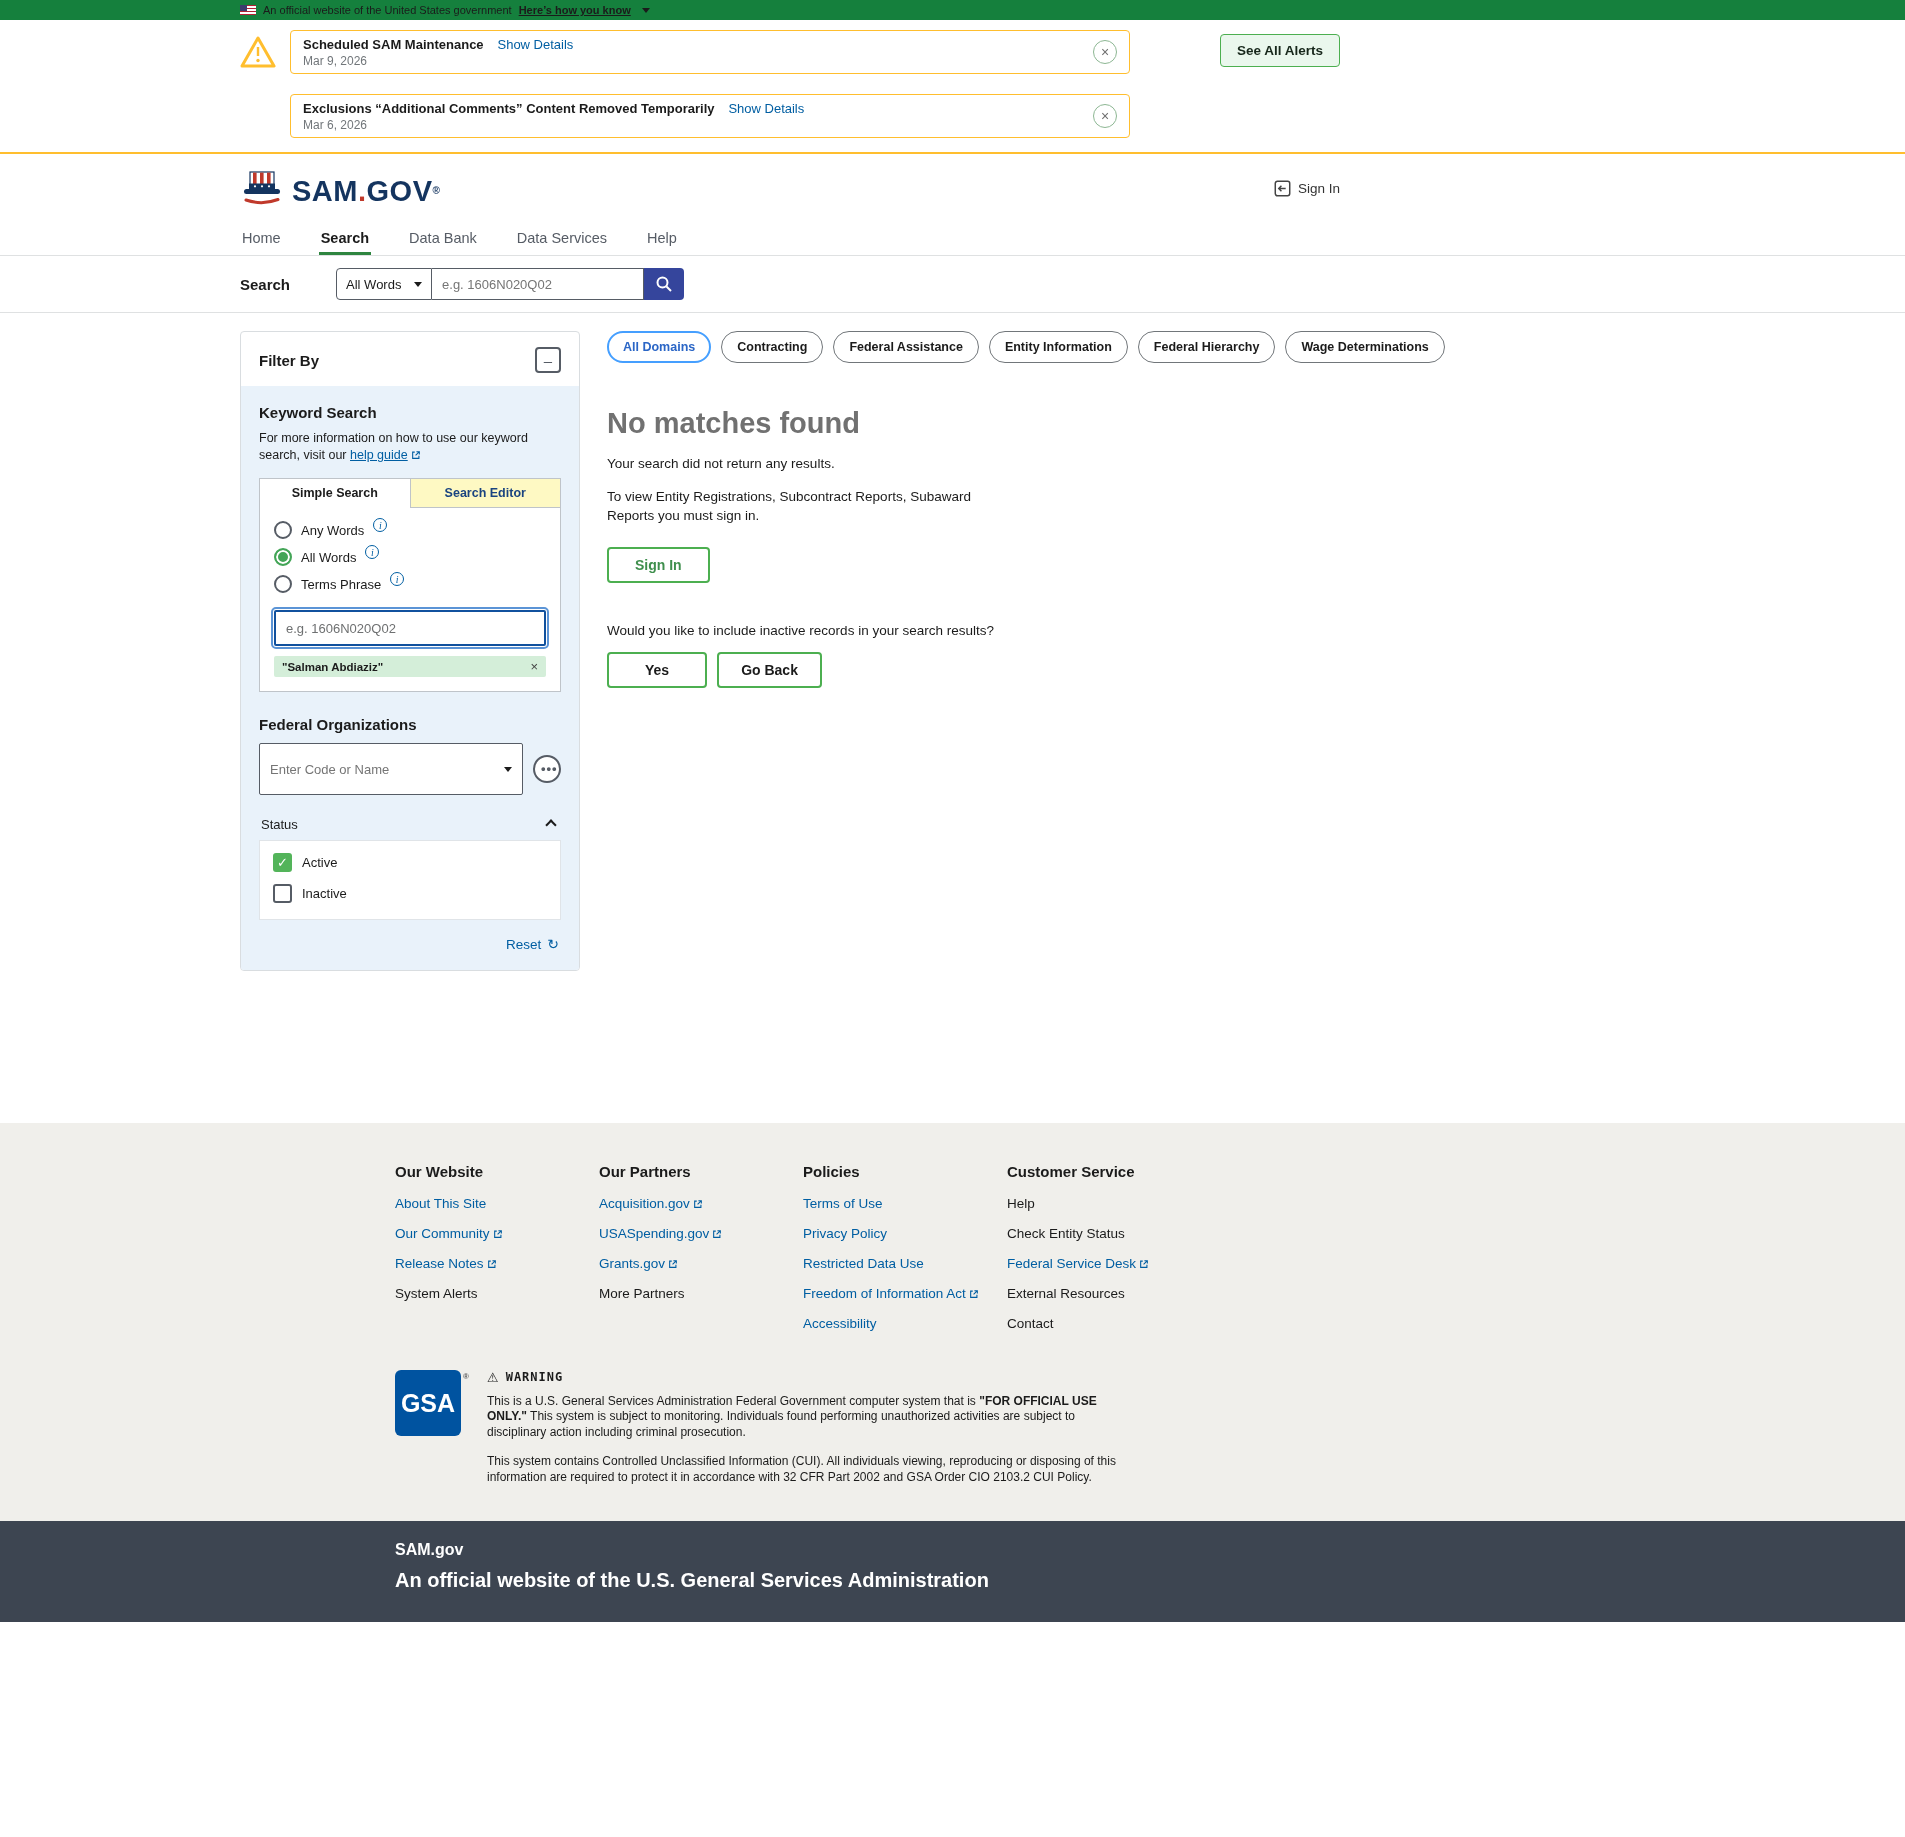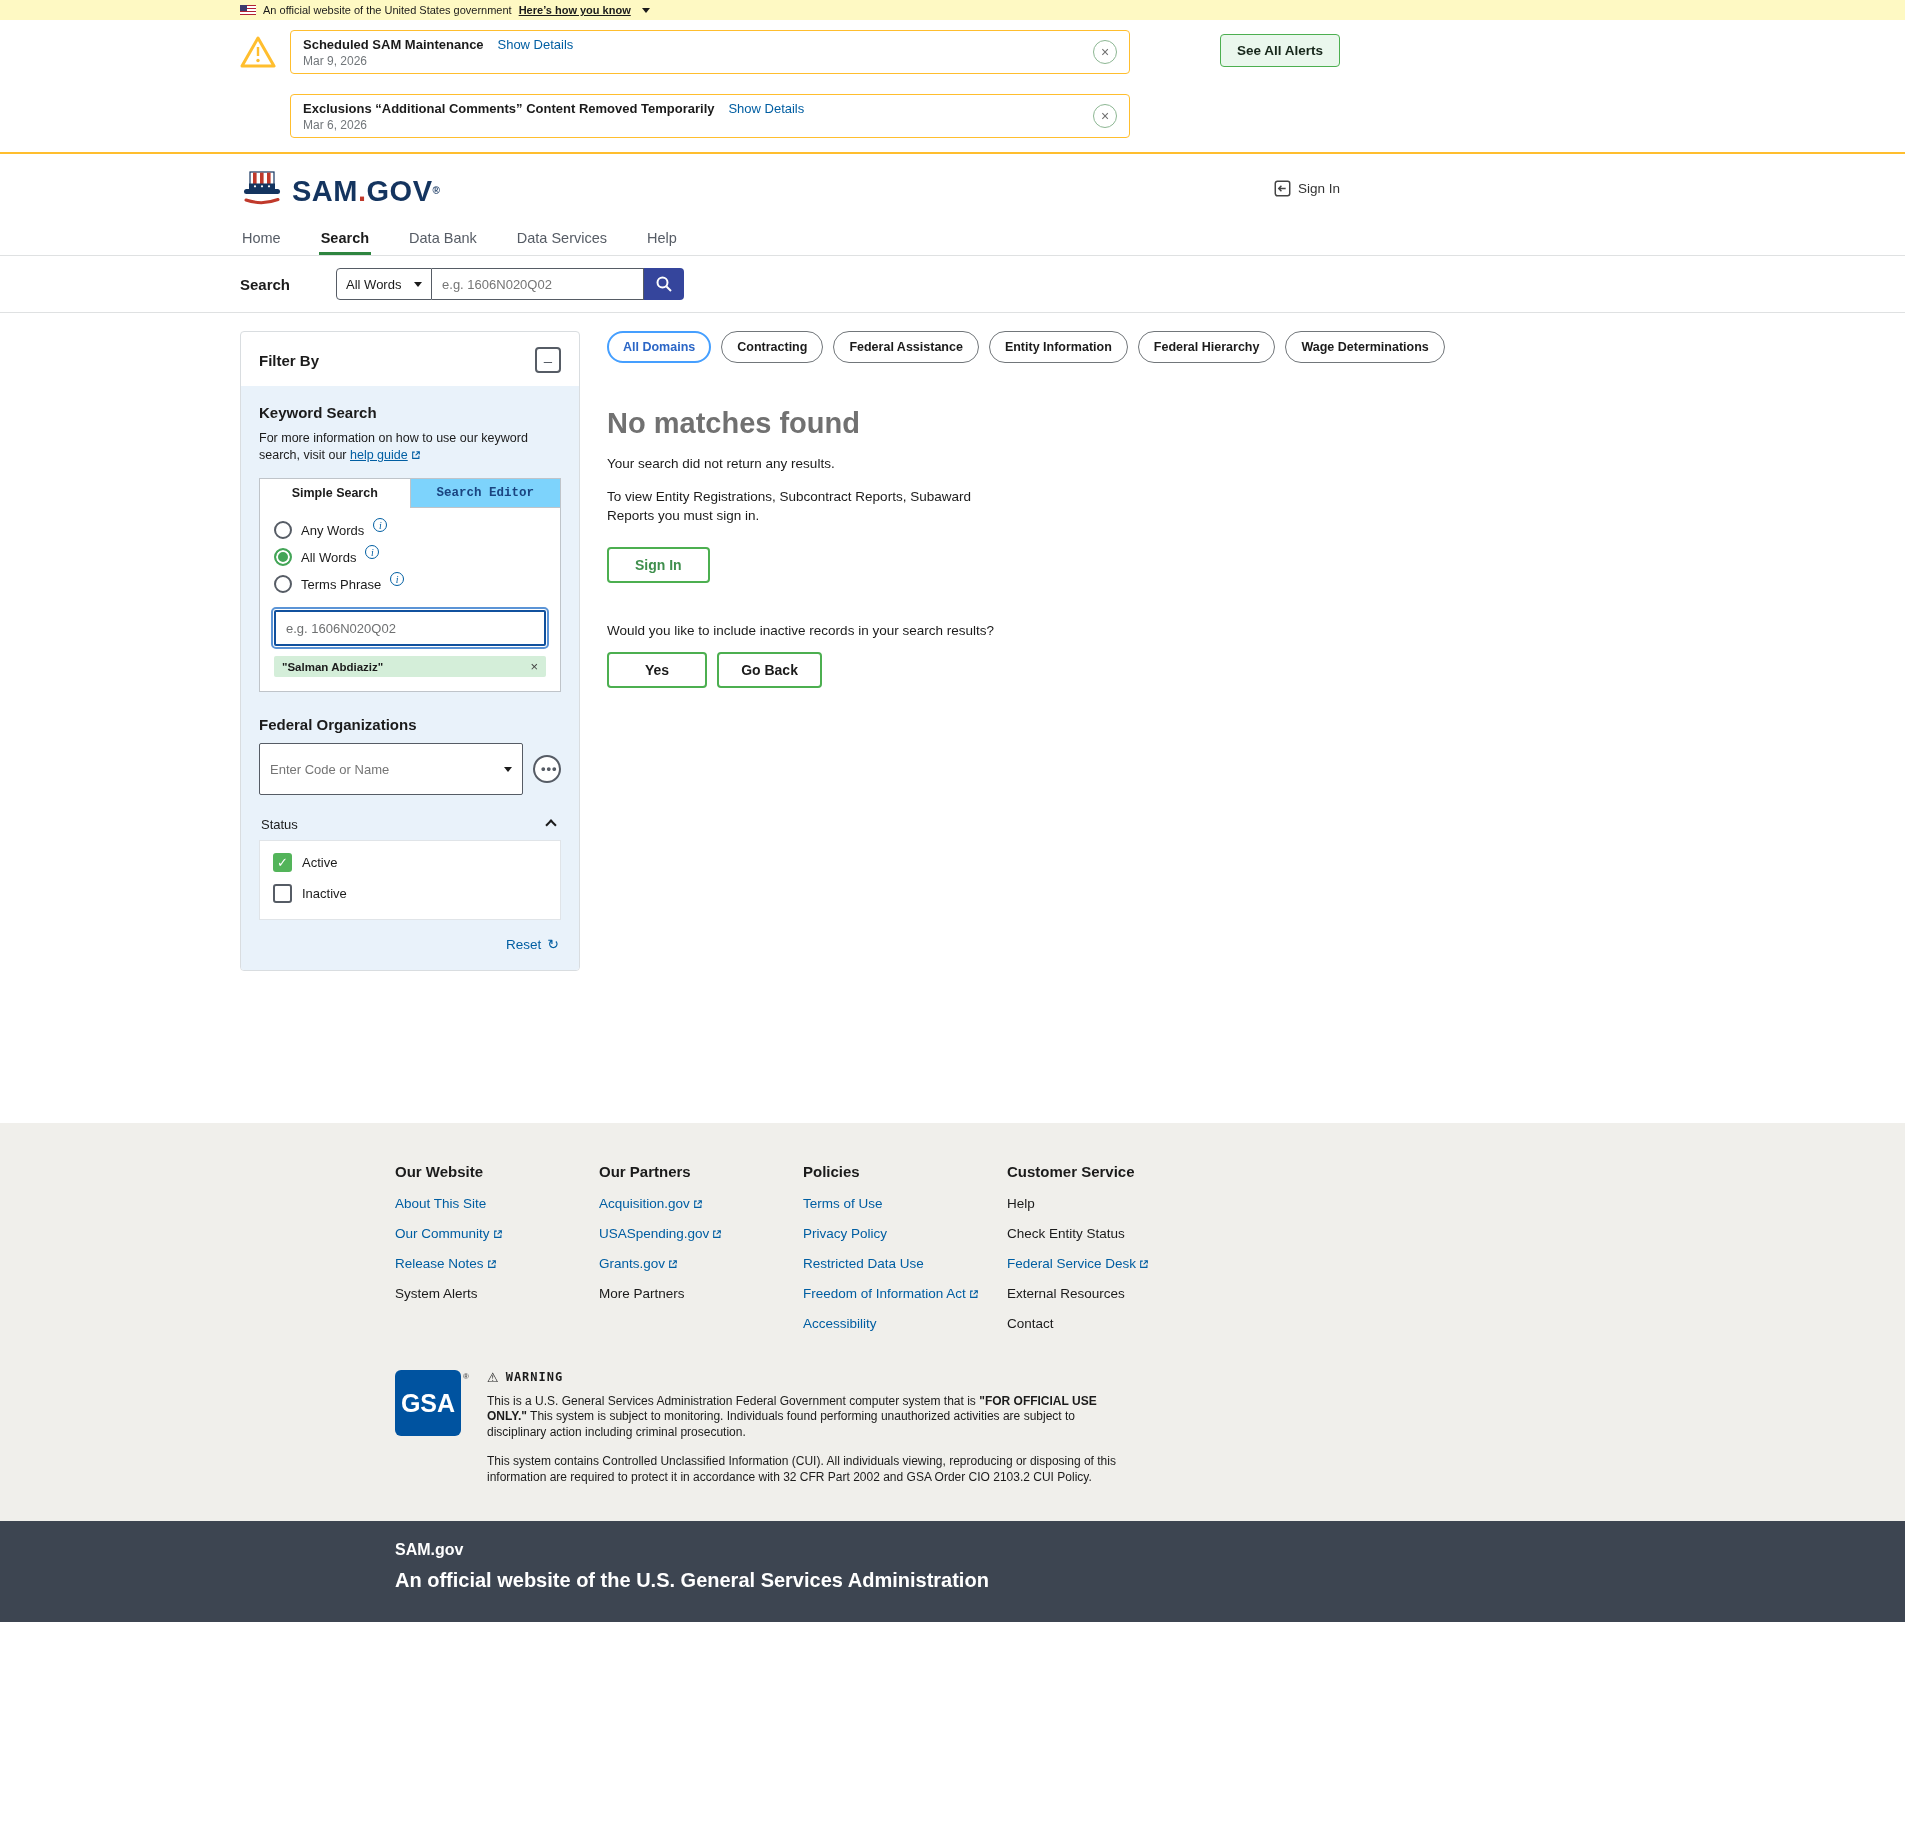--- a/index.html
+++ b/index.html
@@ -6,21 +6,21 @@
   html,body { margin:0; padding:0; }
   body {
     width: 1905px; min-height: 1837px;
     background:#fff; color:#1b1b1b;
     font-family:"Liberation Sans", sans-serif;
     font-size:14px;
   }
   .container { width:1100px; margin-left:240px; }
 
   
-  .gov-banner { background:#fef9c3; height:20px; display:flex; align-items:center; font-size:11px; color:#1b1b1b; }
+  .gov-banner { background:#15803d; height:20px; display:flex; align-items:center; font-size:11px; color:#1b1b1b; }
   .gov-banner .container { display:flex; align-items:center; gap:7px; }
   .flag { width:16px; height:10px; display:inline-block; position:relative;
           background:repeating-linear-gradient(180deg,#b22234 0 1.5px,#fff 1.5px 3px); }
   .flag::before { content:""; position:absolute; left:0; top:0; width:7px; height:5.5px; background:#3c3b6e; }
   .banner-link { font-weight:bold; text-decoration:underline; cursor:pointer; }
   .caret-down { display:inline-block; width:0; height:0; border-left:4px solid transparent; border-right:4px solid transparent; border-top:5px solid #1b1b1b; margin-left:4px; vertical-align:middle; }
 
   
   .alerts-section { background:#fff; padding:10px 0 14px; border-bottom:2px solid #ffbe2e; }
   .alerts-inner { display:flex; gap:14px; width:1100px; margin-left:240px; align-items:flex-start; }
@@ -66,21 +66,21 @@
   .filter-title { font-weight:bold; font-size:15px; }
   .collapse-btn { width:26px; height:26px; border:2px solid #565c65; border-radius:4px; background:#fff; color:#565c65; font-size:15px; line-height:21px; text-align:center; cursor:pointer; }
   .filter-body { background:#e9f2fa; padding:18px 18px 14px; }
   .kw-heading { font-weight:bold; font-size:15px; margin-bottom:9px; }
   .kw-help { font-size:12.5px; line-height:17px; }
   .kw-help a { color:#005ea2; text-decoration:underline; cursor:pointer; }
   .ext-icon { width:10px; height:10px; margin-left:3px; vertical-align:-1px; }
   .tabs { display:flex; margin-top:14px; }
   .tab { flex:1; text-align:center; font-size:12.5px; font-weight:bold; padding:7px 0; cursor:pointer; }
   .tab.active { background:#fff; border:1px solid #bfc4c9; border-bottom:none; color:#1b1b1b; }
-  .tab.inactive { background:#7dd3fc; border:1px solid #bfc4c9; border-left:none; color:#1a4480;font-family:Liberation Mono, monospace; }
+  .tab.inactive { background:#fef9c3; border:1px solid #bfc4c9; border-left:none; color:#1a4480; }
   .tab-card { background:#fff; border:1px solid #bfc4c9; border-top:none; padding:13px 14px 14px; }
   .radio-row { display:flex; align-items:center; gap:9px; margin-bottom:9px; font-size:13px; }
   .radio { width:18px; height:18px; border-radius:50%; border:2px solid #565c65; background:#fff; cursor:pointer; flex:0 0 18px; }
   .radio.selected { border-color:#43a557; background:#43a557; box-shadow:inset 0 0 0 2px #fff; }
   .info-badge { width:14px; height:14px; border-radius:50%; border:1px solid #005ea2; color:#005ea2; font-size:10px; font-style:italic; font-family:"Liberation Serif",serif; display:inline-flex; align-items:center; justify-content:center; position:relative; top:-5px; cursor:pointer; }
   .kw-input { width:100%; height:36px; border:2px solid #11519e; outline:2px solid #5b94d6; outline-offset:1px; border-radius:2px; padding:0 10px; font-size:13px; font-family:"Liberation Sans",sans-serif; margin-top:8px; }
   .kw-input::placeholder { color:#6e7071; }
   .chip { margin-top:10px; background:#d4eed9; border-radius:2px; padding:3px 8px; display:flex; align-items:center; justify-content:space-between; font-size:11.5px; font-weight:bold; }
   .chip-x { cursor:pointer; font-weight:normal; font-size:13px; color:#444; }
   .fed-heading { font-weight:bold; font-size:15px; margin:24px 0 10px; }

